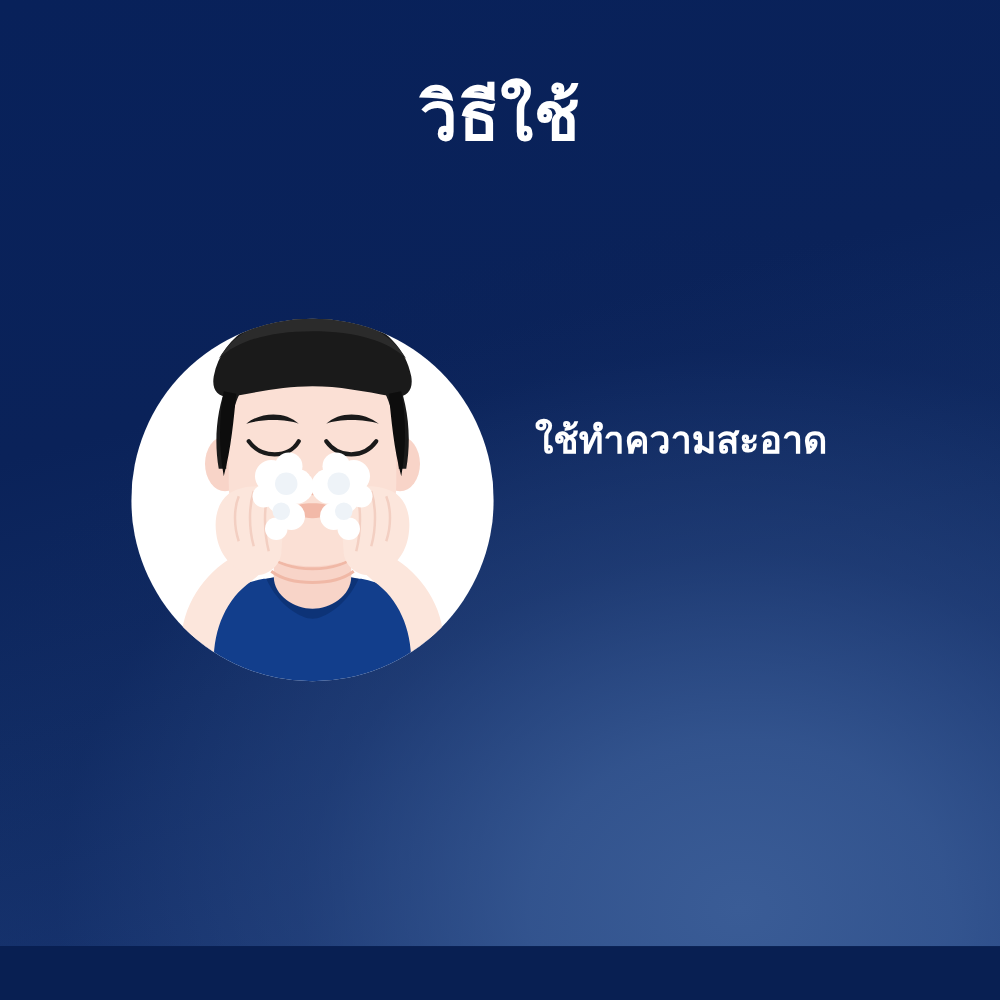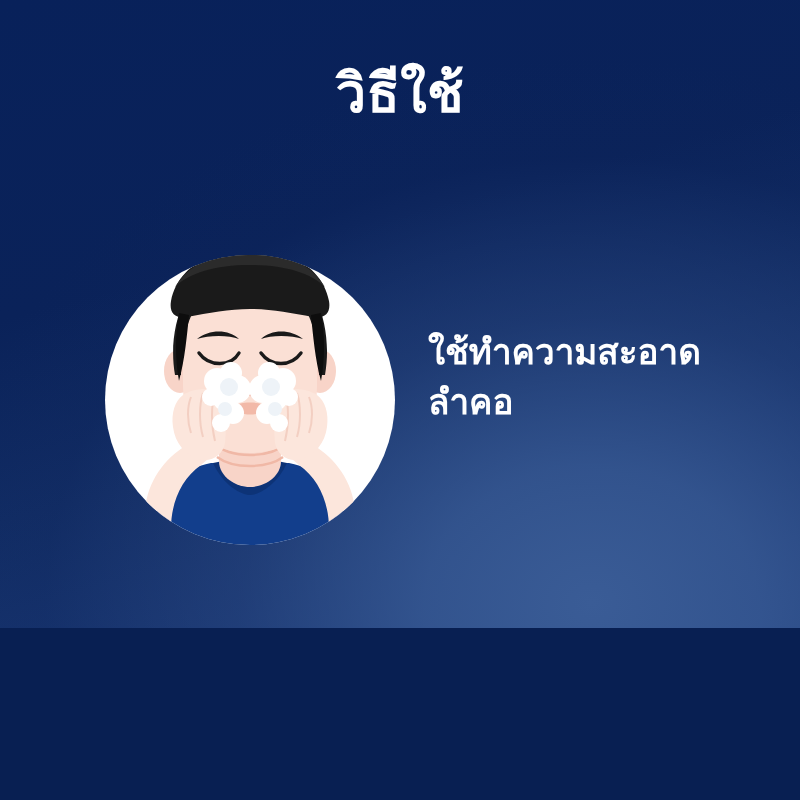--- a/index.html
+++ b/index.html
@@ -7,21 +7,21 @@
     padding: 0;
     background: #081f52;
   }
   body {
     font-family: "DejaVu Sans", "Liberation Sans", sans-serif;
   }
 
   #poster {
     position: relative;
     width: 800px;
-    height: 628px;
+    height: 757px;
     overflow: hidden;
     background-color: #0a2158;
     background-image:
       radial-gradient(ellipse 760px 620px at 74% 96%, #3a5c96 0%, rgba(58,92,150,0.78) 22%, rgba(45,75,132,0.45) 46%, rgba(20,42,95,0.12) 72%, rgba(10,33,88,0) 88%),
       linear-gradient(165deg, #08215a 0%, #0a2259 38%, #112c64 62%, #1b3a79 100%);
   }
 
   #title {
     position: absolute;
     left: 0;
@@ -43,24 +43,23 @@
     width: 290px;
     height: 306px;
   }
 
   #caption {
     position: absolute;
     left: 428px;
     top: 328px;
     width: 330px;
     color: #ffffff;
-    font-size: 35px;
+    font-size: 30px;
     font-weight: 600;
     line-height: 50px;
-    font-family: Liberation Serif, serif;
   }
   #caption .cap-line {
     display: block;
     white-space: nowrap;
   }
 </style>
 </head>
 <body>
 
 <div id="poster">
@@ -146,16 +145,15 @@
           <circle cx="166" cy="140" r="9" fill="#eef3f8"></circle>
           <circle cx="170" cy="162" r="7" fill="#eef3f8"></circle>
         </g>
 
       </g>
     </svg>
   </div>
 
   <div id="caption">
     <span class="cap-line">ใช้ทำความสะอาด</span>
-    <span class="cap-line">ลำคอ</span>
   </div>
 
 </div>
 
 </body></html>

